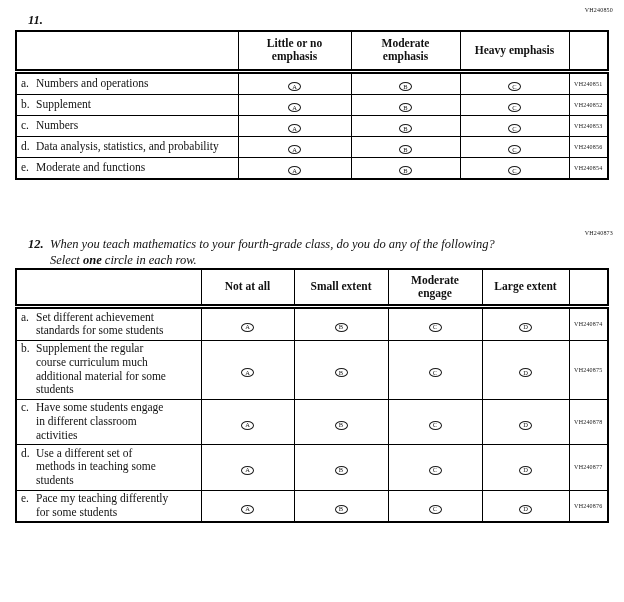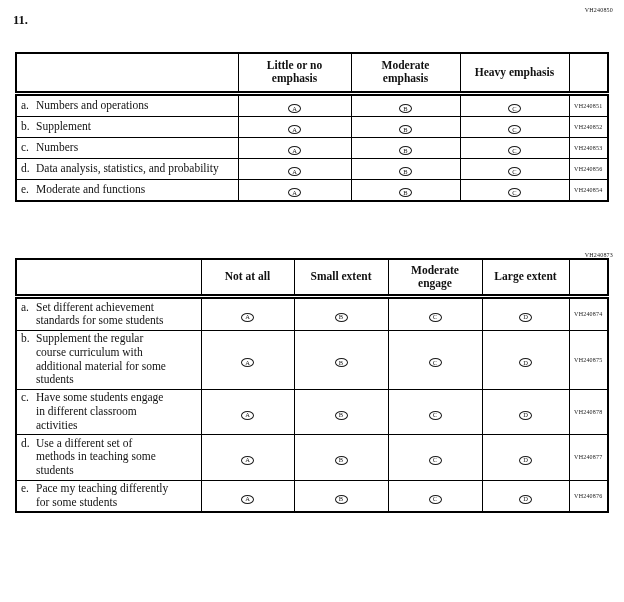--- a/index.html
+++ b/index.html
@@ -21,40 +21,40 @@
   #q12-block { margin-top: 56px; }
   .top-code {
     position: absolute;
     right: 11px;
     font-size: 6px;
     letter-spacing: 0.2px;
     color: #1a1a1a;
   }
   #q11-code { top: 7px; }
   #q12-code { top: -6px; }
-  .q-row { display: flex; margin-left: 13px; }
+  .q-row { display: flex; margin-left: 28px; font-style: italic; }
   .q-num {
     flex: none; width: 22px;
     font-weight: bold; font-size: 12.5px; line-height: 1.28;
   }
   .q-text {
     width: 470px;
     font-size: 12.5px; line-height: 1.28;
   }
   .q-text b { font-weight: bold; }
 
   table {
     border-collapse: collapse;
     table-layout: fixed;
     margin-left: 15px;
     width: 592px;
     border: 2px solid #000;
   }
-  #q11-table { margin-top: 24px; border-radius: 26px; }
-  #q12-table { margin-top: 18px; }
+  #q11-table { margin-top: 2px; border-radius: 26px; }
+  #q12-table { }
   th, td { border: 1.5px solid #000; }
   thead th {
     border-bottom: 5px double #000;
     font-size: 11.5px; font-weight: bold;
     line-height: 1.15;
     text-align: center; vertical-align: middle;
     padding: 4px 10px;
   }
   #q12-table thead th { padding: 4px 8px; height: 38px; }
   #q11-table thead th { height: 40px; }
@@ -174,20 +174,24 @@
           <td class="opt"><span class="bubble">B</span></td>
           <td class="opt"><span class="bubble">C</span></td>
           <td class="code">VH240854</td>
         </tr>
       </tbody>
     </table>
   </div>
 
   <div class="q-block" id="q12-block">
     <span class="top-code" id="q12-code">VH240873</span>
+    <div class="q-row">
+      <span class="q-num">12.</span>
+      <span class="q-text"><span>When you teach mathematics to your fourth-grade class, do you do any of the following? Select </span><b>one</b><span> circle in each row.</span></span>
+    </div>
 
     <table id="q12-table">
       <colgroup>
         <col style="width:185px">
           <col style="width:93px">
           <col style="width:94px">
           <col style="width:94px">
           <col style="width:87px">
           <col style="width:39px">
       </colgroup>
@@ -212,21 +216,21 @@
           <td class="opt"><span class="bubble">A</span></td>
           <td class="opt"><span class="bubble">B</span></td>
           <td class="opt"><span class="bubble">C</span></td>
           <td class="opt"><span class="bubble">D</span></td>
           <td class="code">VH240874</td>
         </tr>
         <tr>
           <td class="lbl">
               <span class="lbl-inner">
                 <span class="ltr">b.</span>
-                <span class="lbl-txt">Supplement the regular course curriculum with additional material for some students</span>
+                <span class="lbl-txt">Supplement the regular course curriculum much additional material for some students</span>
               </span>
             </td>
           <td class="opt"><span class="bubble">A</span></td>
           <td class="opt"><span class="bubble">B</span></td>
           <td class="opt"><span class="bubble">C</span></td>
           <td class="opt"><span class="bubble">D</span></td>
           <td class="code">VH240875</td>
         </tr>
         <tr>
           <td class="lbl">

